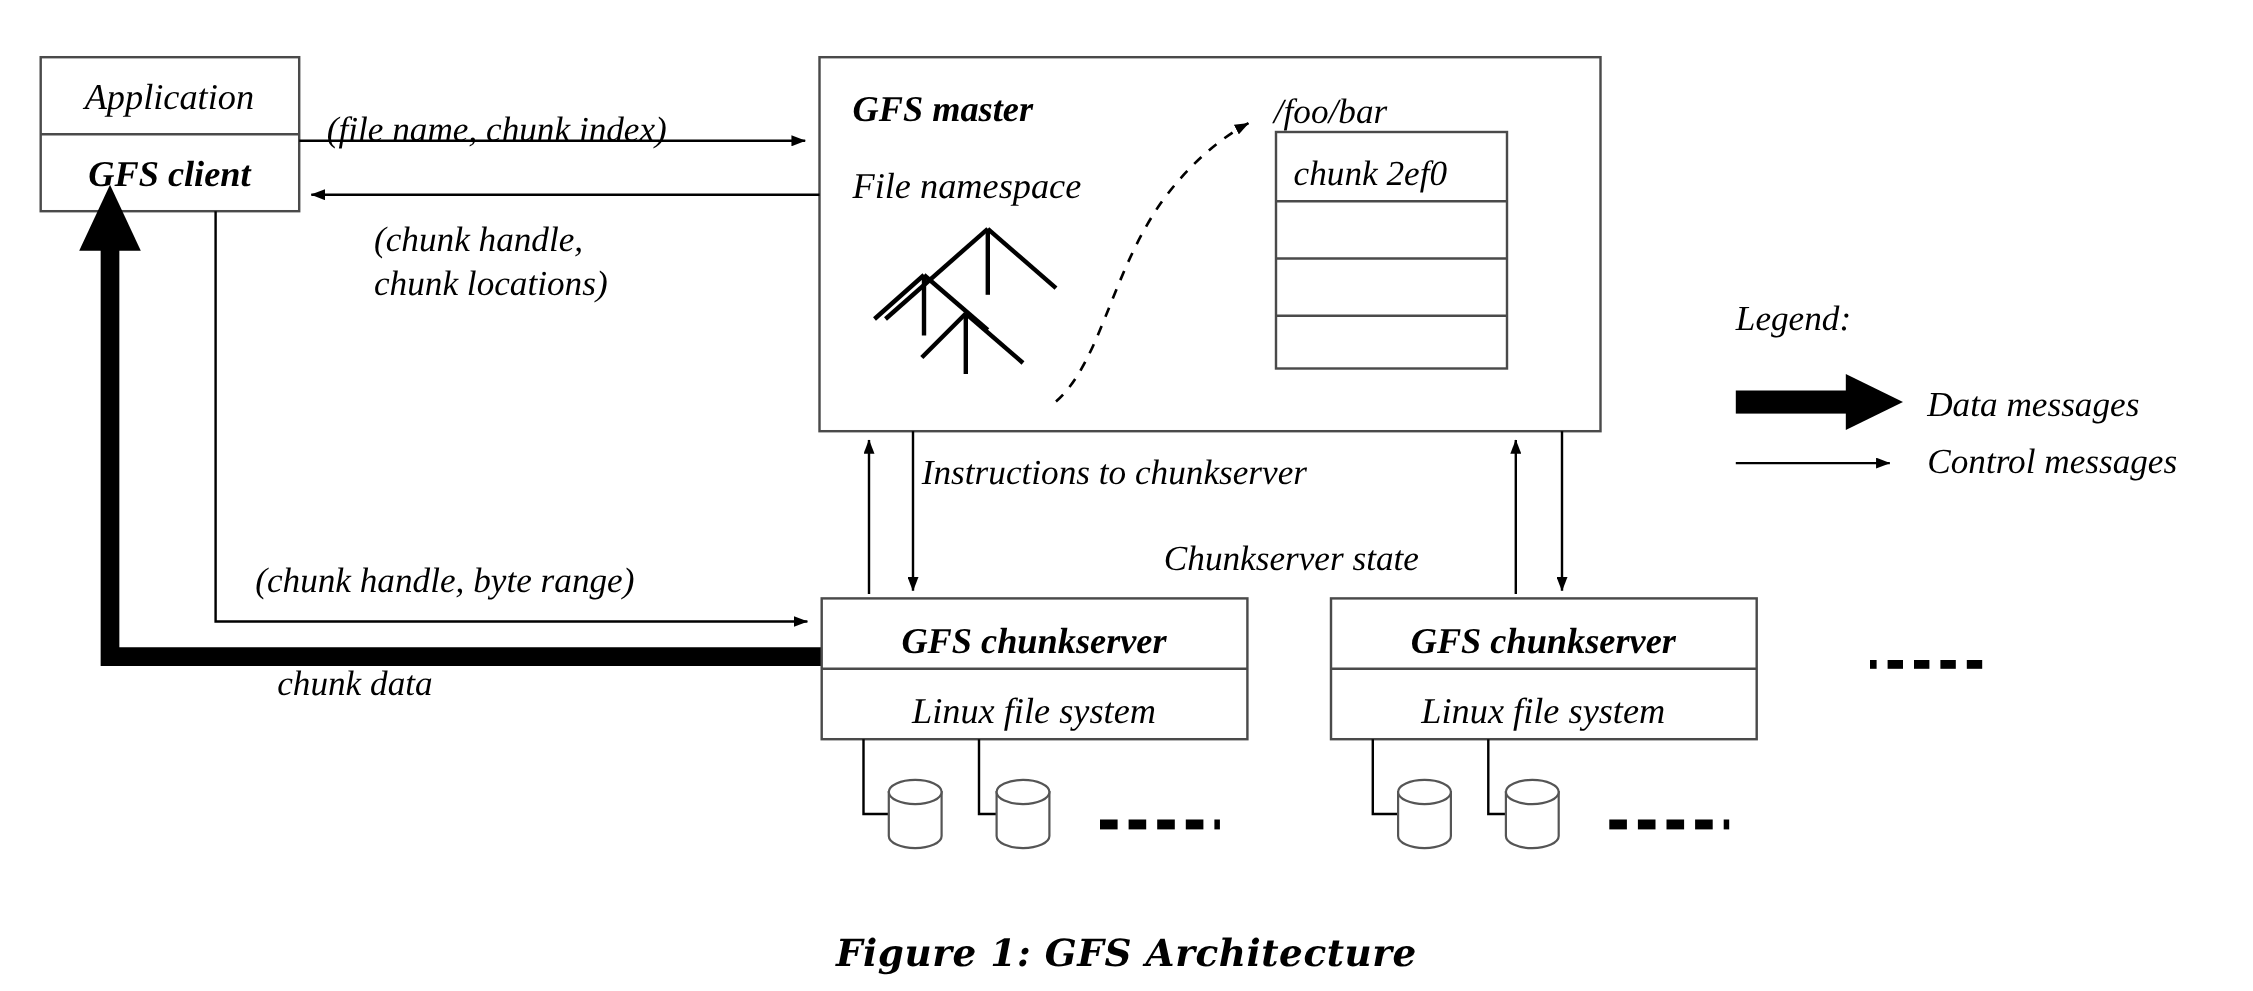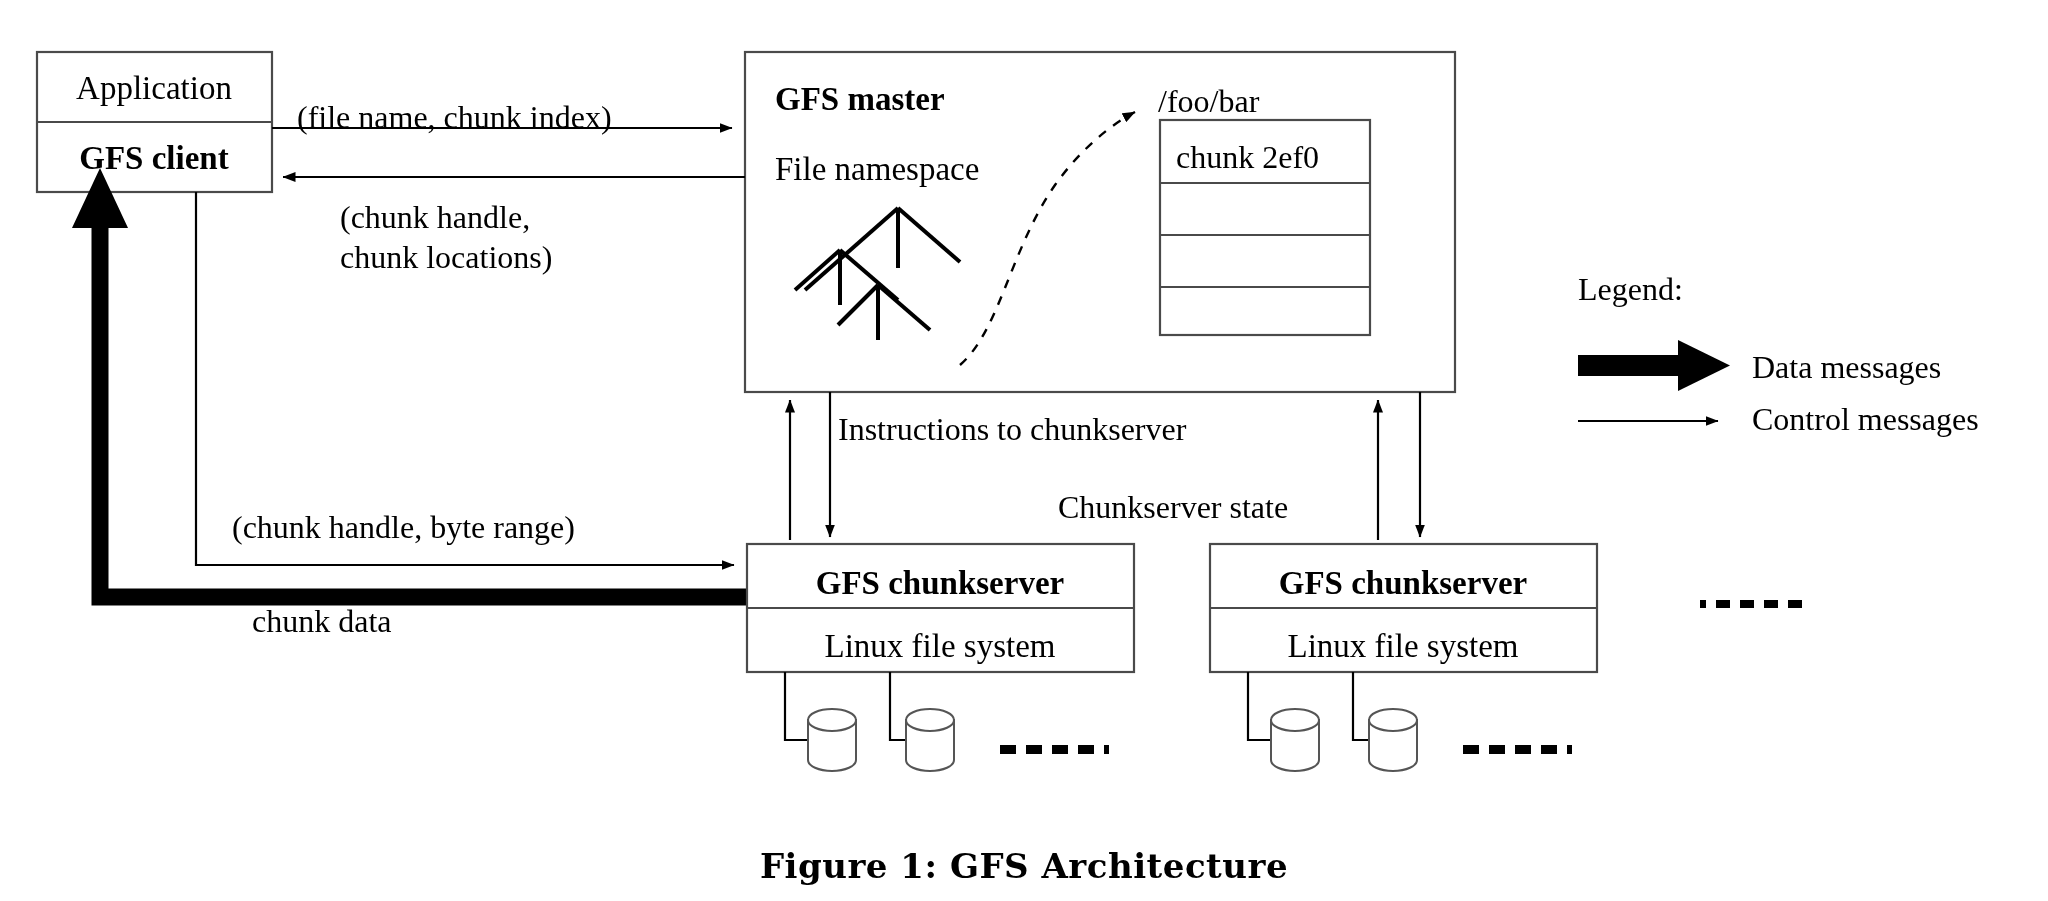--- a/index.html
+++ b/index.html
@@ -1,18 +1,18 @@
 <!DOCTYPE html>
 <html><head>
 <meta charset="utf-8">
 <style>
   html,body{margin:0;padding:0;background:#fff;}
   body{width:2048px;height:901px;overflow:hidden;
        font-family:"Liberation Serif","DejaVu Serif",serif;color:#000;}
-  #stage{position:relative;width:2048px;height:901px;background:#fff;}
+  #stage{position:relative;width:2048px;height:901px;background:#fff;font-style:italic;}
   svg{position:absolute;top:0;left:0;width:2048px;height:901px;}
   .lbl{font-family:"Liberation Serif","DejaVu Serif",serif;fill:#000;}
   .t32{font-size:32px;}
   .t33{font-size:33px;}
   .b{font-weight:bold;}
   .cap{font-family:"DejaVu Serif","Liberation Serif",serif;font-weight:bold;font-size:34px;letter-spacing:0.5px;}
   .bx{fill:#fff;stroke:#4a4a4a;stroke-width:2.2;}
   .bxline{stroke:#4a4a4a;stroke-width:2.2;fill:none;}
   .thin{stroke:#000;stroke-width:2.2;fill:none;}
   .thick{stroke:#000;stroke-width:17;fill:none;}

